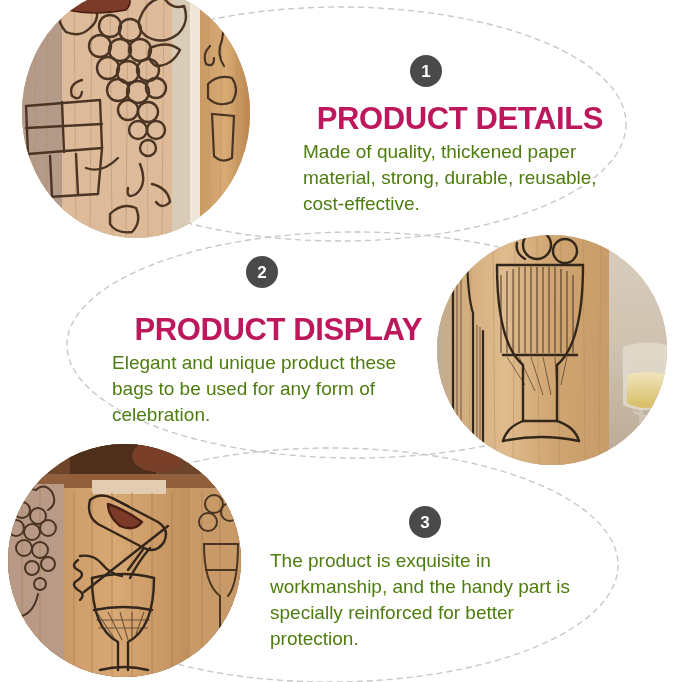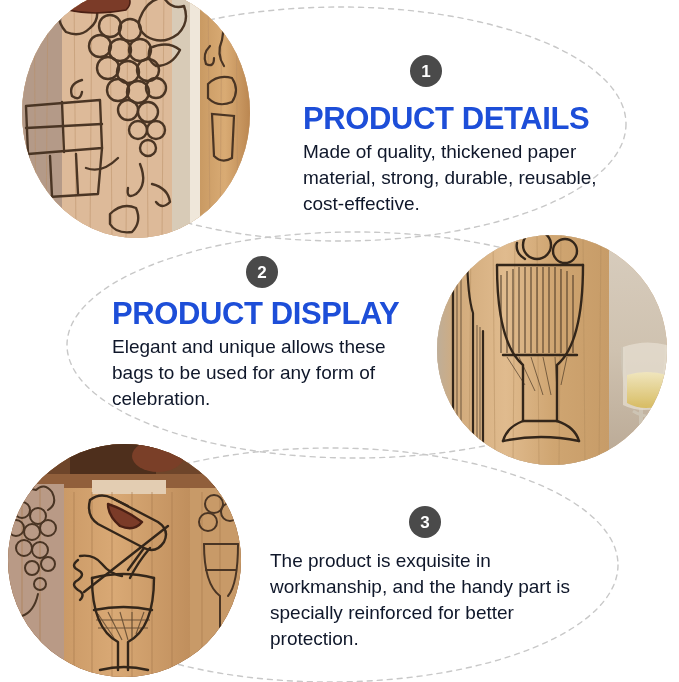--- a/index.html
+++ b/index.html
@@ -45,36 +45,37 @@
     justify-content: center;
     line-height: 1;
     font-family: "Liberation Sans", sans-serif;
   }
 
   
   .block { position: absolute; }
   .block-title {
     font-size: 31px;
     font-weight: bold;
-    color: #1d4ed8;
+    color: #be185d;
     letter-spacing: -0.4px;
     line-height: 1.05;
     white-space: nowrap;
     font-family: "Liberation Sans", sans-serif;
+    text-align: right;
   }
   .block-body {
     font-size: 19px;
-    color: #0f172a;
+    color: #4d7c0f;
     line-height: 26px;
     margin-top: 3px;
     font-family: "Liberation Sans", sans-serif;
   }
 
   #block-1 { left: 303px; top: 103px; width: 300px; }
-  #block-2 { left: 112px; top: 298px; width: 310px; }
+  #block-2 { left: 112px; top: 314px; width: 310px; }
   #block-3 { left: 270px; top: 545px; width: 320px; }
 
   #badge-1 { left: 410px; top: 55px; }
   #badge-2 { left: 246px; top: 256px; }
   #badge-3 { left: 409px; top: 506px; }
 
   #photo-1 { left: 22px; top: -12px; width: 228px; height: 250px; }
   #photo-2 { left: 437px; top: 235px; width: 230px; height: 230px; }
   #photo-3 { left: 8px; top: 444px; width: 233px; height: 233px; }
 </style>
@@ -377,20 +378,20 @@
     <span>3</span>
   </div>
 
   <div class="block" id="block-1">
     <div class="block-title">PRODUCT DETAILS</div>
     <div class="block-body">Made of quality, thickened paper material, strong, durable, reusable, cost-effective.</div>
   </div>
 
   <div class="block" id="block-2">
     <div class="block-title">PRODUCT DISPLAY</div>
-    <div class="block-body">Elegant and unique allows these bags to be used for any form of celebration.</div>
+    <div class="block-body">Elegant and unique product these bags to be used for any form of celebration.</div>
   </div>
 
   <div class="block" id="block-3">
     <div class="block-body">The product is exquisite in workmanship, and the handy part is specially reinforced for better protection.</div>
   </div>
 
 </div>
 
 </body></html>

